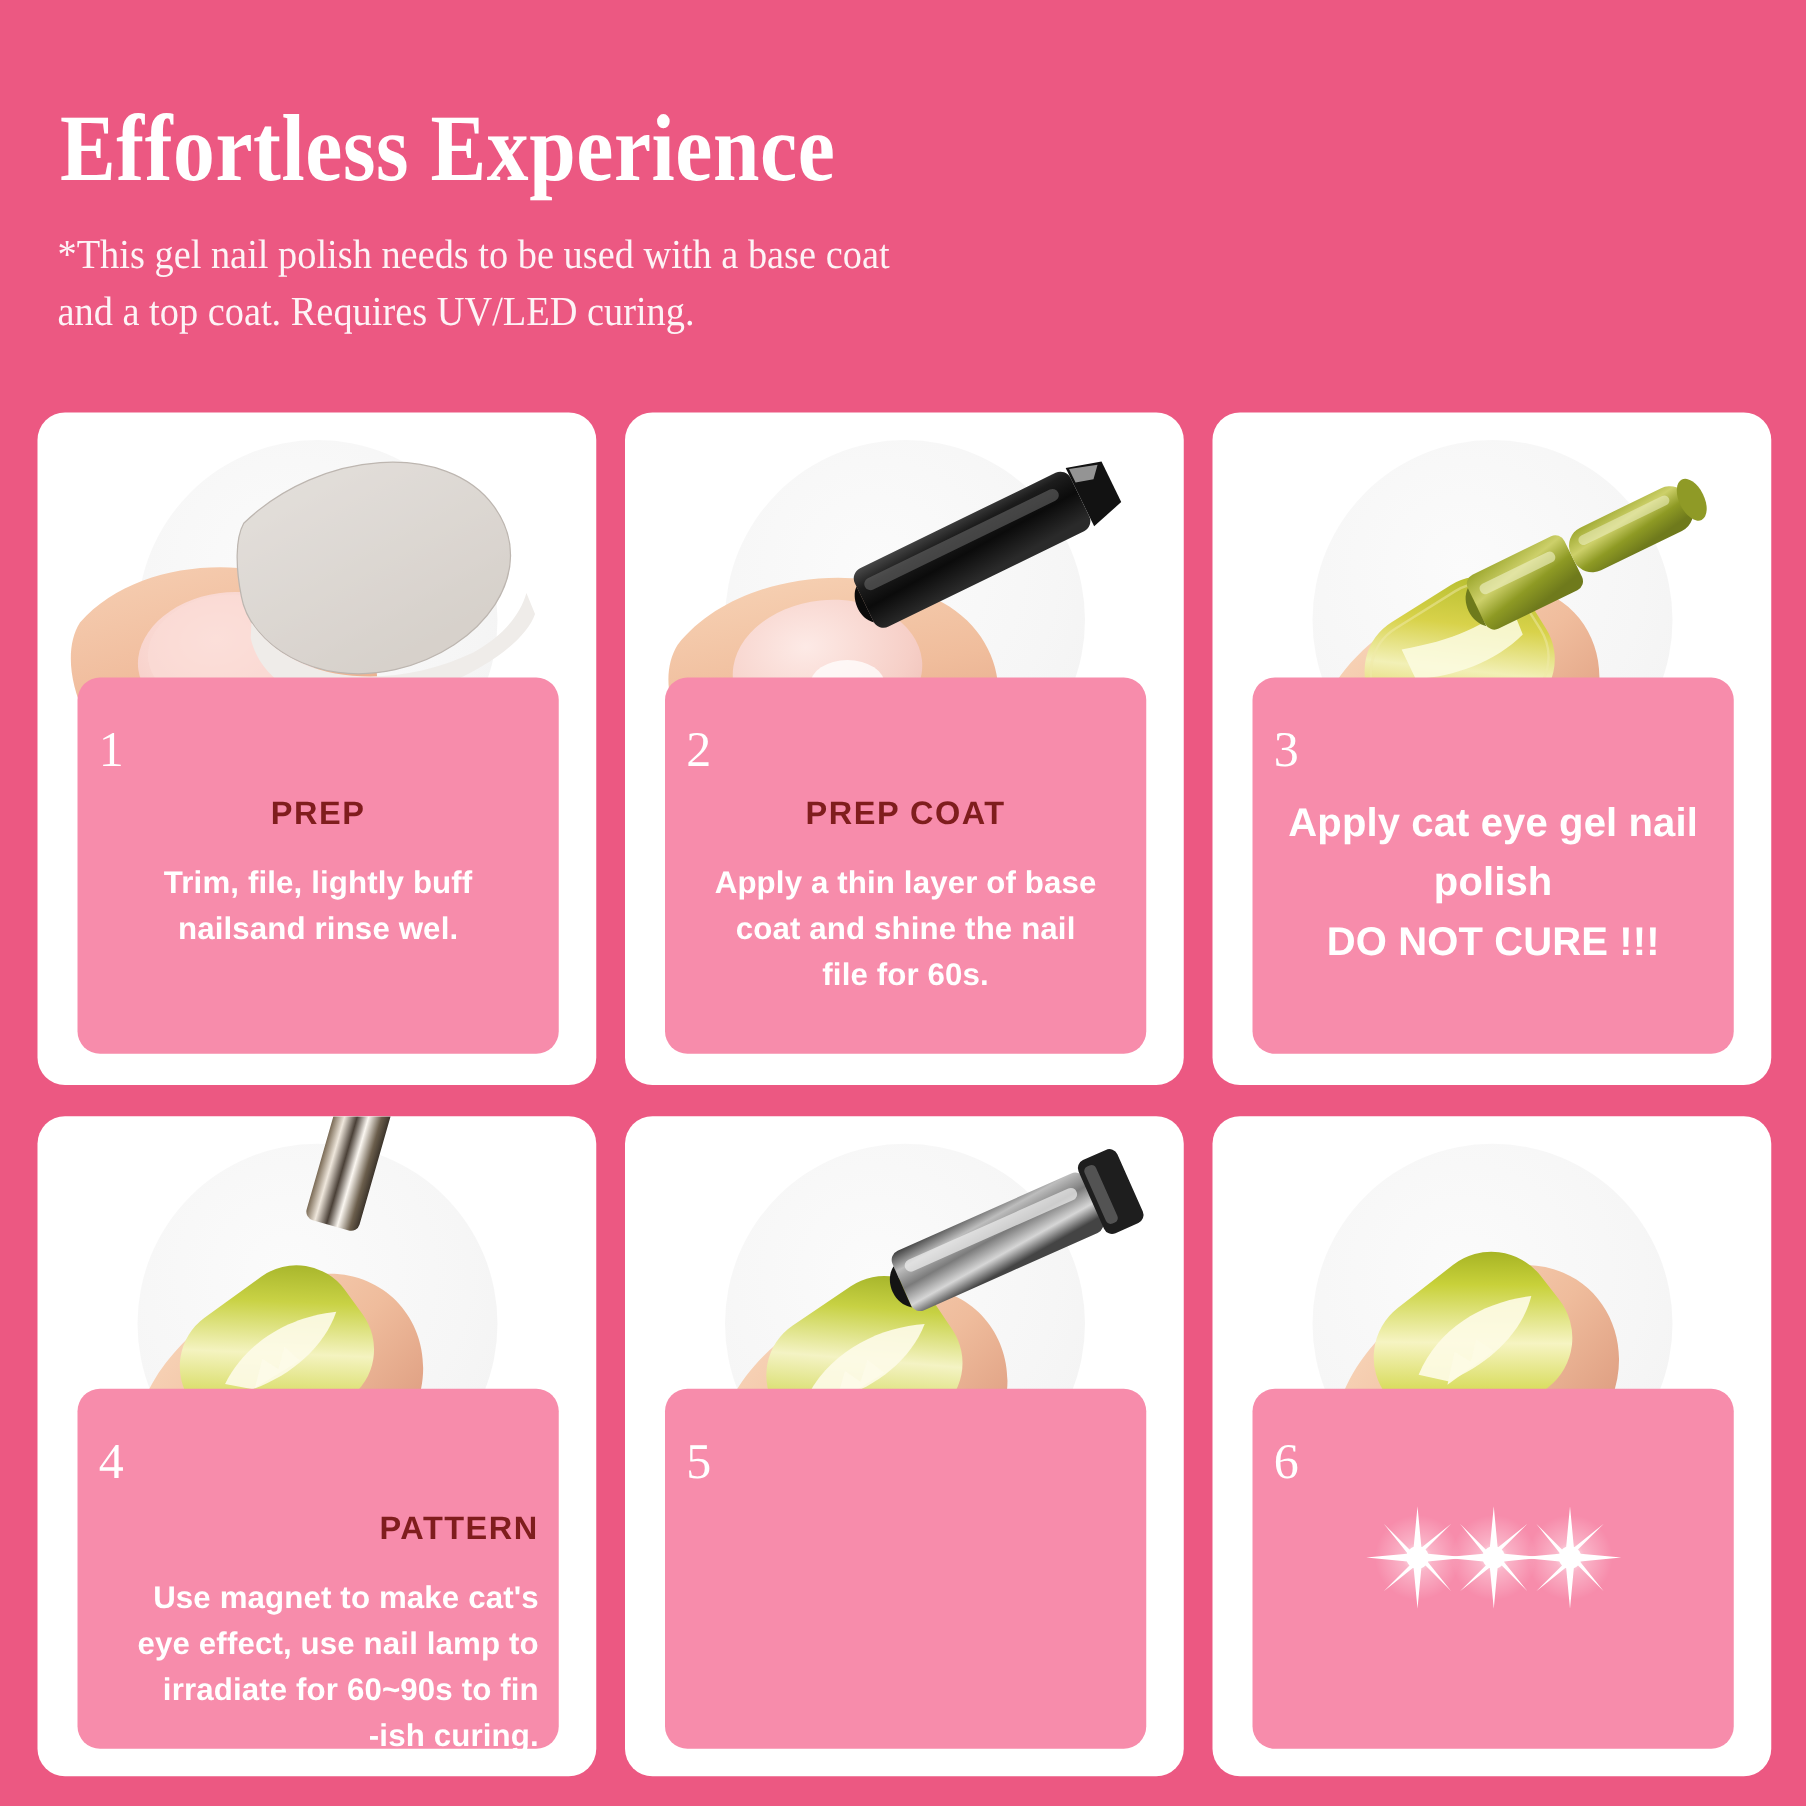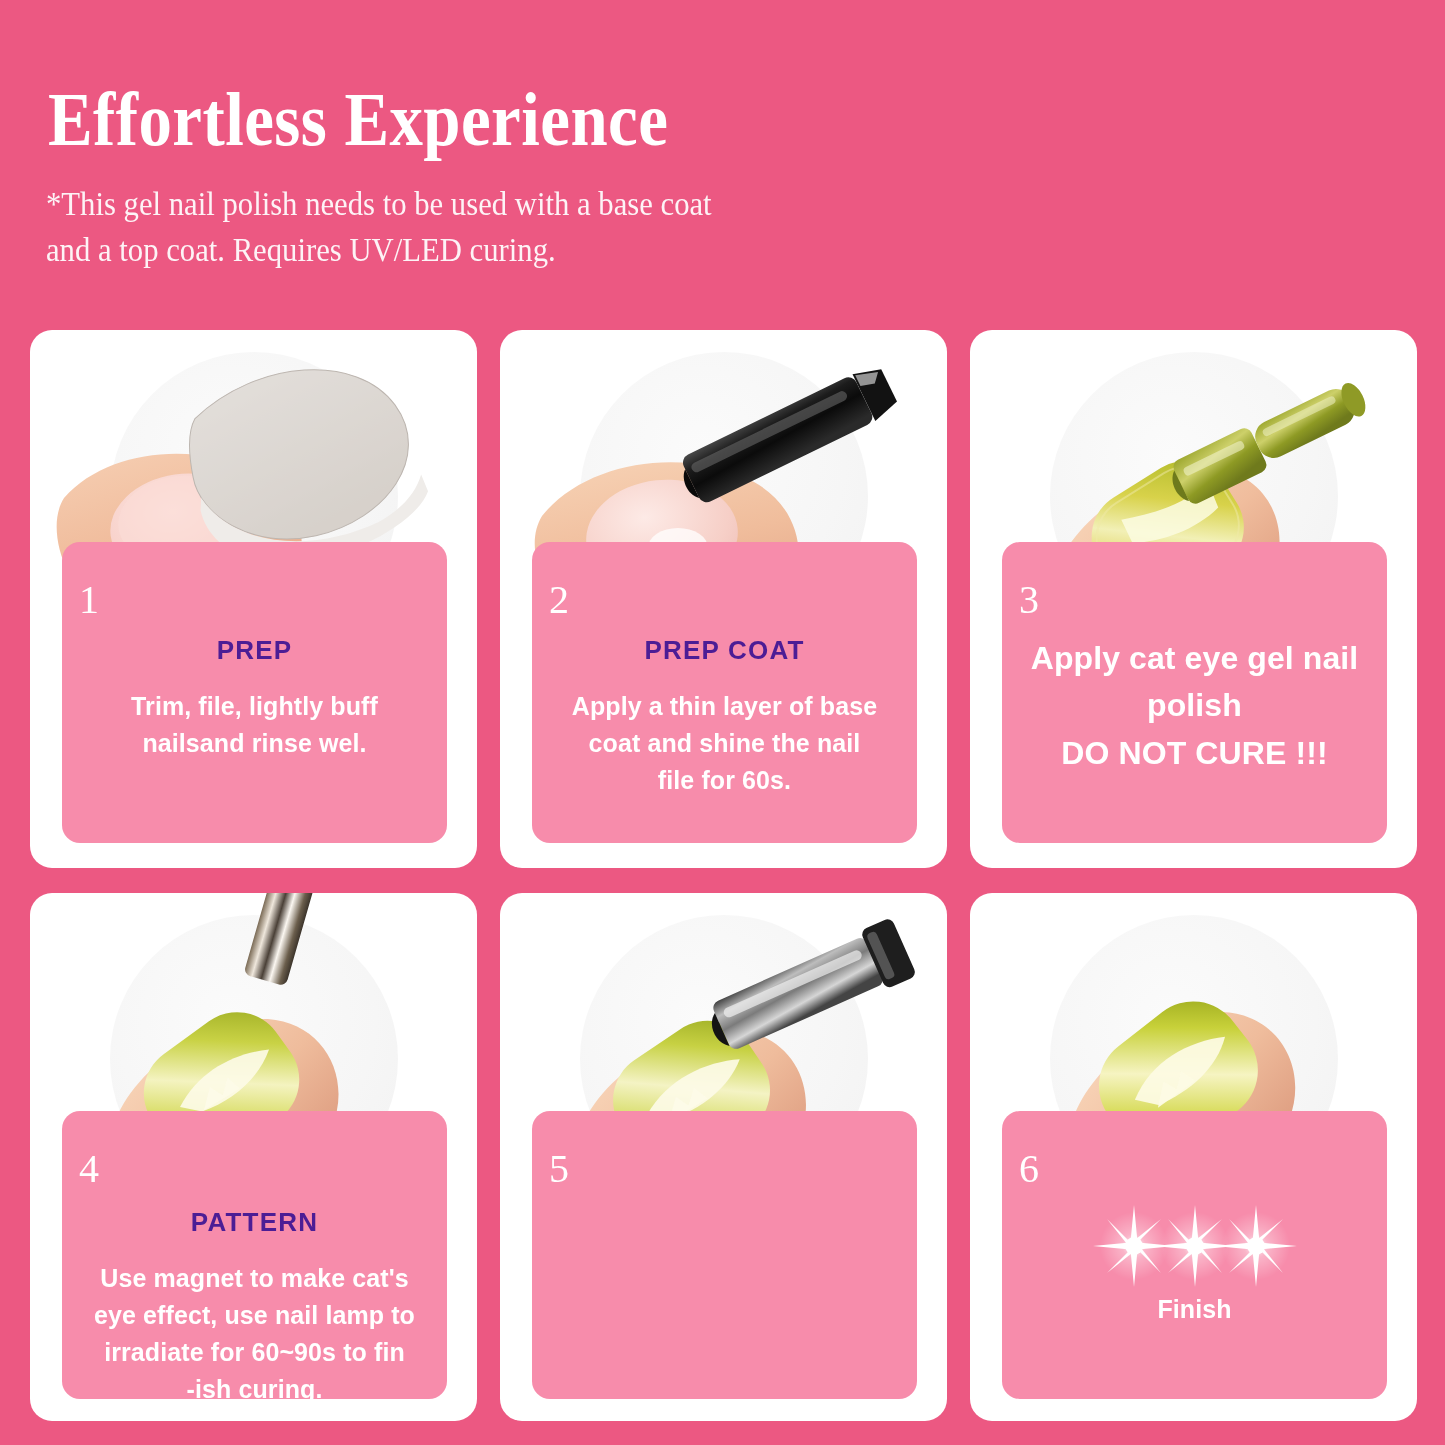--- a/index.html
+++ b/index.html
@@ -112,28 +112,28 @@
     line-height: 1;
   }
 
   .panel-inner {
     position: absolute;
     left: 16px;
     right: 16px;
     top: 93px;
     text-align: center;
   }
-  .panel.row2 .panel-inner { top: 96px; }
+  .panel.row2 .panel-inner { top: 96px; text-align: right; }
 
   .step-title {
     font-family: "Liberation Sans", sans-serif;
     font-weight: bold;
     font-size: 26px;
     letter-spacing: 1.2px;
-    color: #4c1d95;
+    color: #7f1d1d;
     margin: 0 0 22px 0;
   }
   .step-desc {
     font-family: Liberation Sans, sans-serif;
     font-weight: bold;
     font-size: 25px;
     line-height: 1.48;
     color: #ffffff;
     margin: 0;
     white-space: pre-line;
@@ -508,18 +508,17 @@
               </defs>
               <circle cx="43" cy="43" r="34" fill="url(#sg3)"></circle>
               <path d="M43 2 L46.5 39 L43 43 L39.5 39 Z M43 84 L46.5 47 L43 43 L39.5 47 Z
                        M2 43 L39 46.5 L43 43 L39 39.5 Z M84 43 L47 46.5 L43 43 L47 39.5 Z
                        M16 16 L40 40 L43 43 L40 46 Z M70 70 L46 46 L43 43 L46 40 Z
                        M70 16 L46 40 L43 43 L40 40 Z M16 70 L40 46 L43 43 L46 46 Z" fill="#ffffff"></path>
               <circle cx="43" cy="43" r="9" fill="#ffffff"></circle>
             </svg>
           </div>
         </div>
-        <div class="step-desc">Finish</div>
       </div>
     </div>
   </div>
 
 </div>
 
 </body></html>

